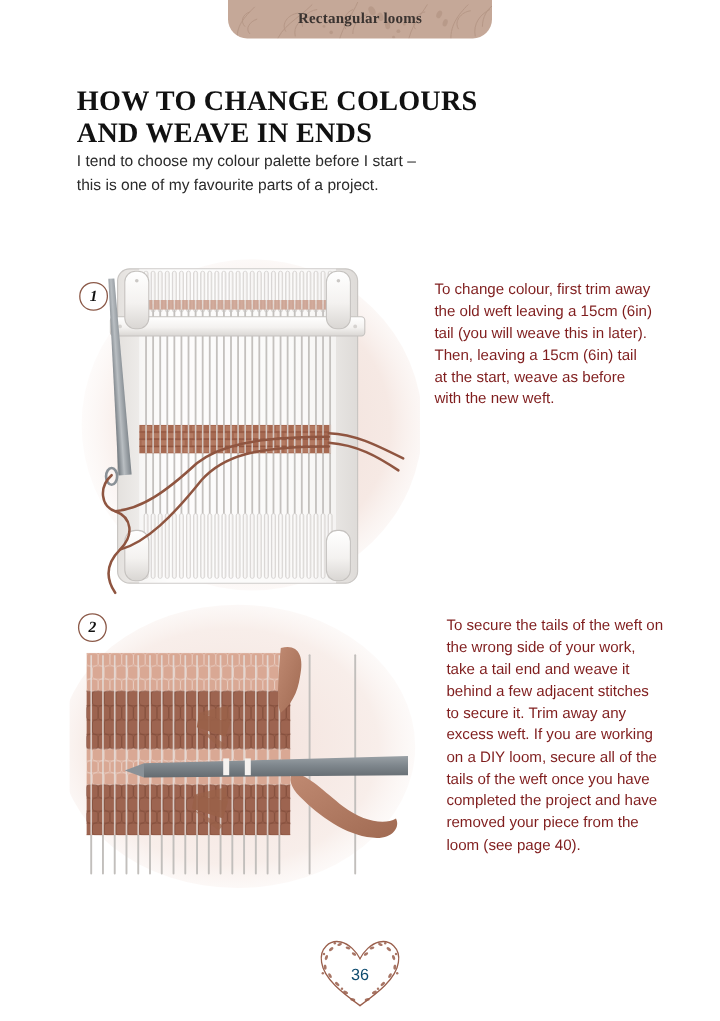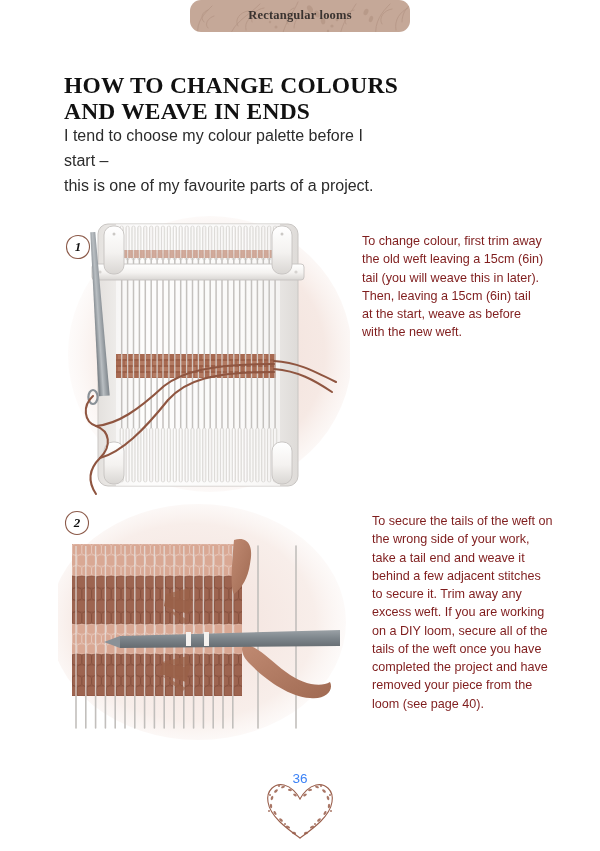--- a/index.html
+++ b/index.html
@@ -20,21 +20,20 @@
   .header-tab {
     position: absolute;
     left: 190px;
     top: 0;
     width: 220px;
     height: 32px;
     background: #c5a898;
     border-bottom-left-radius: 16px;
     border-bottom-right-radius: 16px;
     overflow: hidden;
-    border-radius: 11px;
   }
   .header-tab .botanical {
     position: absolute;
     inset: 0;
     opacity: 0.38;
   }
   .header-tab-label {
     position: absolute;
     inset: 0;
     display: flex;
@@ -63,21 +62,21 @@
     letter-spacing: 0.2px;
     color: #111111;
     text-transform: uppercase;
     white-space: pre-line;
   }
   .page-intro {
     position: absolute;
     left: 64px;
     top: 124px;
     width: 320px;
-    font-size: 16px;
+    font-size: 13px;
     line-height: 1.55;
     color: #2b2b2b;
     white-space: pre-line;
   }
 
   
   .step {
     position: absolute;
   }
   .step-text {
@@ -124,28 +123,28 @@
   .footer-heart {
     position: absolute;
     left: 262px;
     top: 778px;
     width: 76px;
     height: 66px;
   }
   .page-number {
     position: absolute;
     left: 262px;
-    top: 744px;
+    top: 778px;
     width: 76px;
     height: 66px;
     display: flex;
     align-items: center;
     justify-content: center;
     font-size: 13.5px;
-    color: #3b82f6;
+    color: #0c4a6e;
     padding-top: 2px;
     box-sizing: border-box;
   }
 </style>
 </head>
 <body>
 
 <div class="header-tab">
   <svg class="botanical" viewBox="0 0 220 32" preserveAspectRatio="none">
     <g fill="none" stroke="#9c7a69" stroke-width="0.8" stroke-linecap="round">

